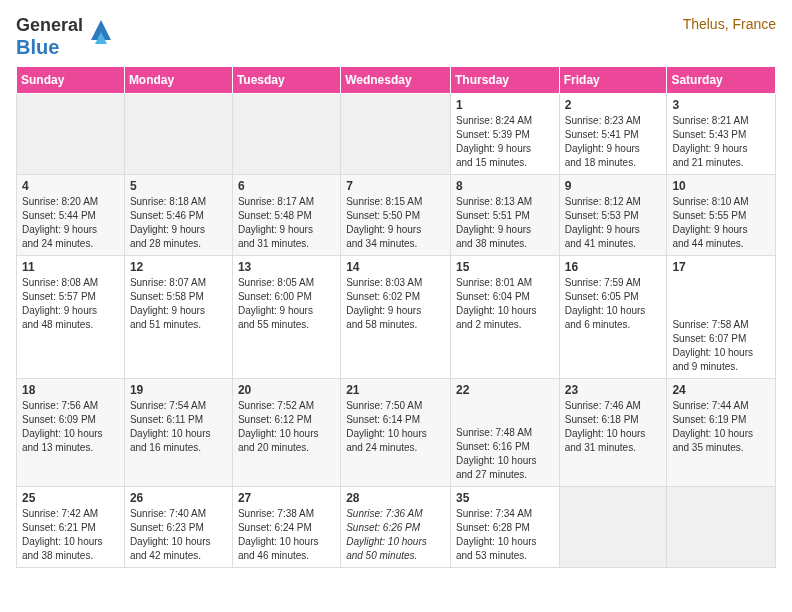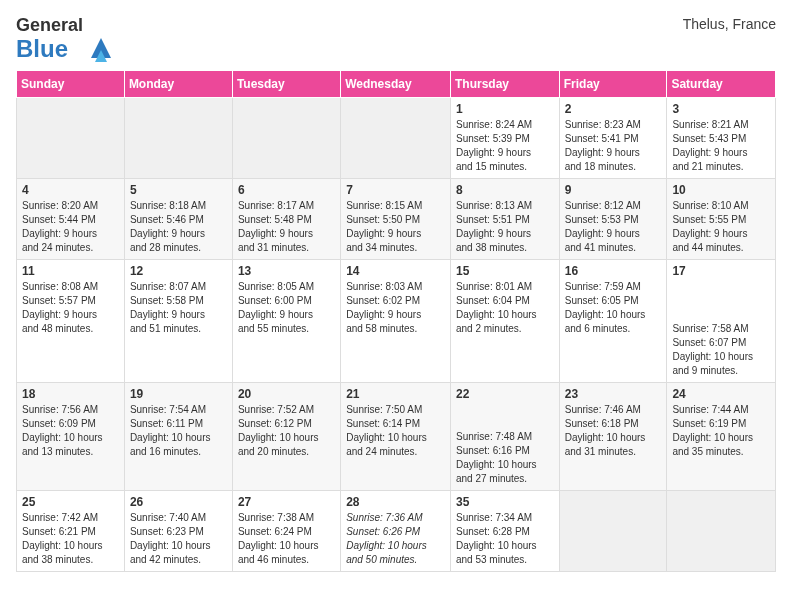--- a/index.html
+++ b/index.html
@@ -11,21 +11,21 @@
       padding: 16px;
     }
     .header {
       display: flex;
       justify-content: space-between;
       align-items: flex-start;
       margin-bottom: 8px;
     }
     .logo {
       display: flex;
-      align-items: flex-end;
+      align-items: flex-start;
     }
     .logo-text {
       display: flex;
       flex-direction: column;
       line-height: 1.1;
     }
     .logo-icon {
       width: 28px;
       height: 28px;
       margin-left: 4px;
@@ -33,21 +33,21 @@
     .title-block {
       text-align: right;
     }
     .month-title {
       font-size: 32px;
       font-weight: bold;
       color: #333;
     }
     .location {
       font-size: 14px;
-      color: #404040;
+      color: #a16207;
     }
     table {
       width: 100%;
       border-collapse: collapse;
     }
     thead tr th {
       background-color: #ec4899;
       color: #fff;
       font-size: 12px;
       font-weight: bold;
@@ -84,21 +84,21 @@
       background: #f0f0f0 !important;
     }
   </style>
 </head>
 <body>
 
 <div class="header">
   <div class="logo">
     <div class="logo-text">
       <span style="font-size:18px;font-weight:bold;color:#333;">General</span>
-      <span style="font-size:24px;font-weight:bold;color:#2e7abf;">Blue</span>
+      <span style="font-size:20px;font-weight:bold;color:#2e7abf;">Blue</span>
     </div>
     <svg class="logo-icon" viewBox="0 0 28 28" xmlns="http://www.w3.org/2000/svg">
       <polygon points="4,24 14,4 24,24" fill="#2e7abf"></polygon>
       <polygon points="14,16 20,28 8,28" fill="#4db3e6"></polygon>
     </svg>
   </div>
   <div class="title-block">
     <div class="location">Thelus, France</div>
   </div>
 </div>

